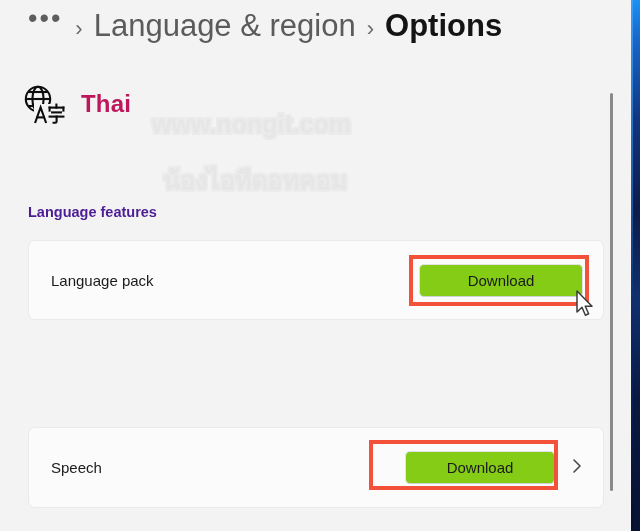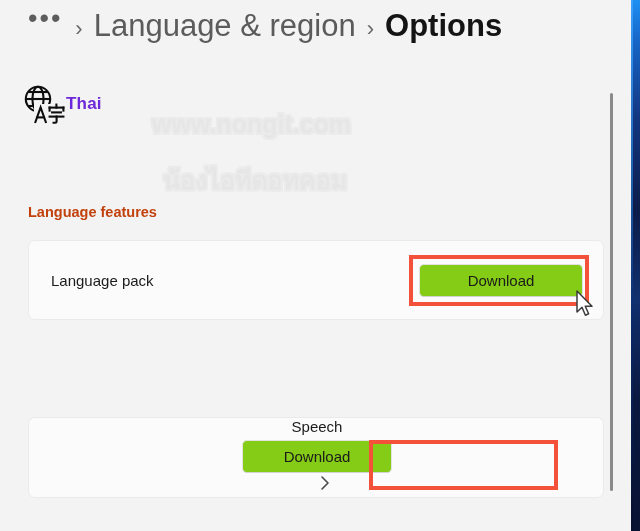--- a/index.html
+++ b/index.html
@@ -93,23 +93,24 @@
     display: flex;
     align-items: center;
     height: 44px;
   }
   #language-icon {
     width: 44px;
     height: 40px;
     display: block;
   }
   #language-name {
-    font-size: 17px;
-    color: #6d28d9;
+    font-size: 24px;
+    color: #be185d;
     font-weight: 600;
+    margin-left: 15px;
     letter-spacing: 0.2px;
   }
 
   
   .watermark {
     position: absolute;
     color: #e6e6e6;
     font-weight: 600;
     white-space: nowrap;
     pointer-events: none;
@@ -130,39 +131,39 @@
     font-size: 25px;
   }
 
   
   #section-label {
     position: absolute;
     left: 28px;
     top: 204px;
     font-size: 14.5px;
     font-weight: 600;
-    color: #c2410c;
+    color: #4c1d95;
   }
 
   
   .feature-card {
     position: absolute;
     left: 28px;
     width: 576px;
     background: #fbfbfb;
     border: 1px solid #eaeaea;
     border-radius: 7px;
     box-sizing: border-box;
     display: flex;
     align-items: center;
     padding: 0 20px 0 22px;
   }
   #card-language-pack { top: 240px; height: 80px; align-items: center; }
   #card-basic-typing  { top: 332px; height: 80px; }
-  #card-speech        { top: 417px; height: 81px; flex-direction: column; }
+  #card-speech        { top: 427px; height: 81px; }
 
   .card-label {
     font-size: 15px;
     color: #1b1b1b;
     flex: 1 1 auto;
   }
   .card-status {
     font-size: 15px;
     color: #868686;
     padding-right: 2px;

